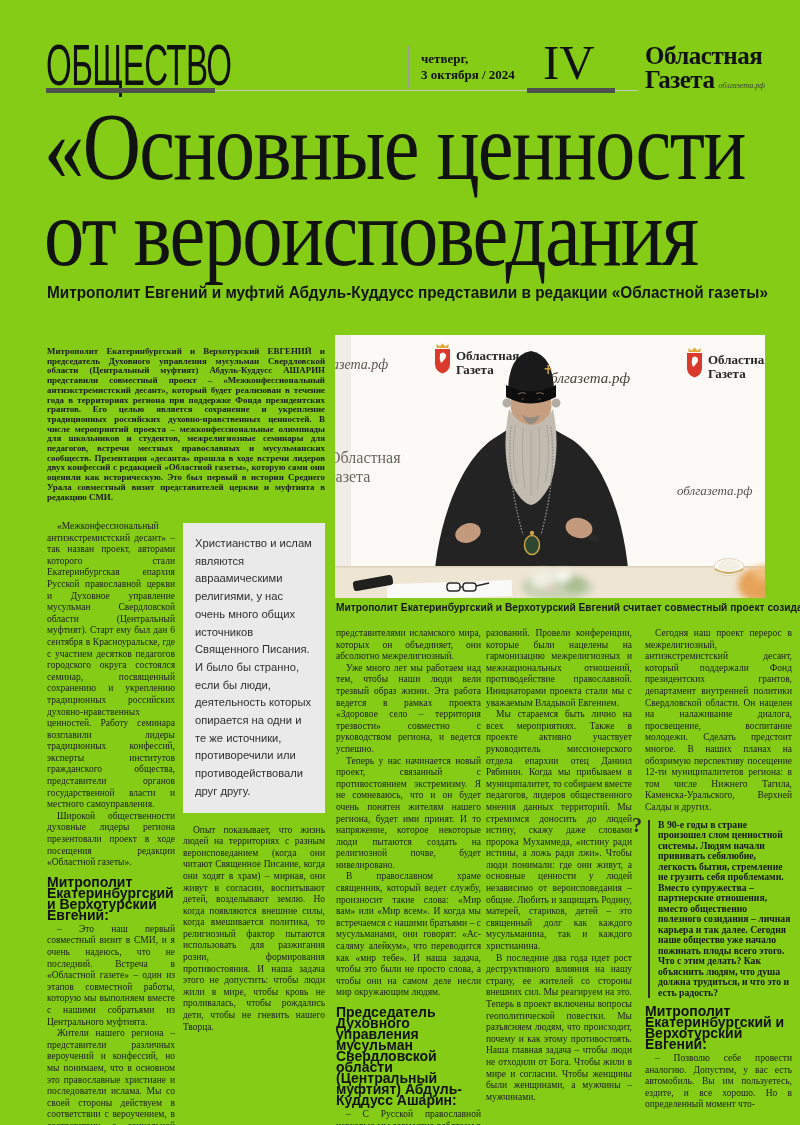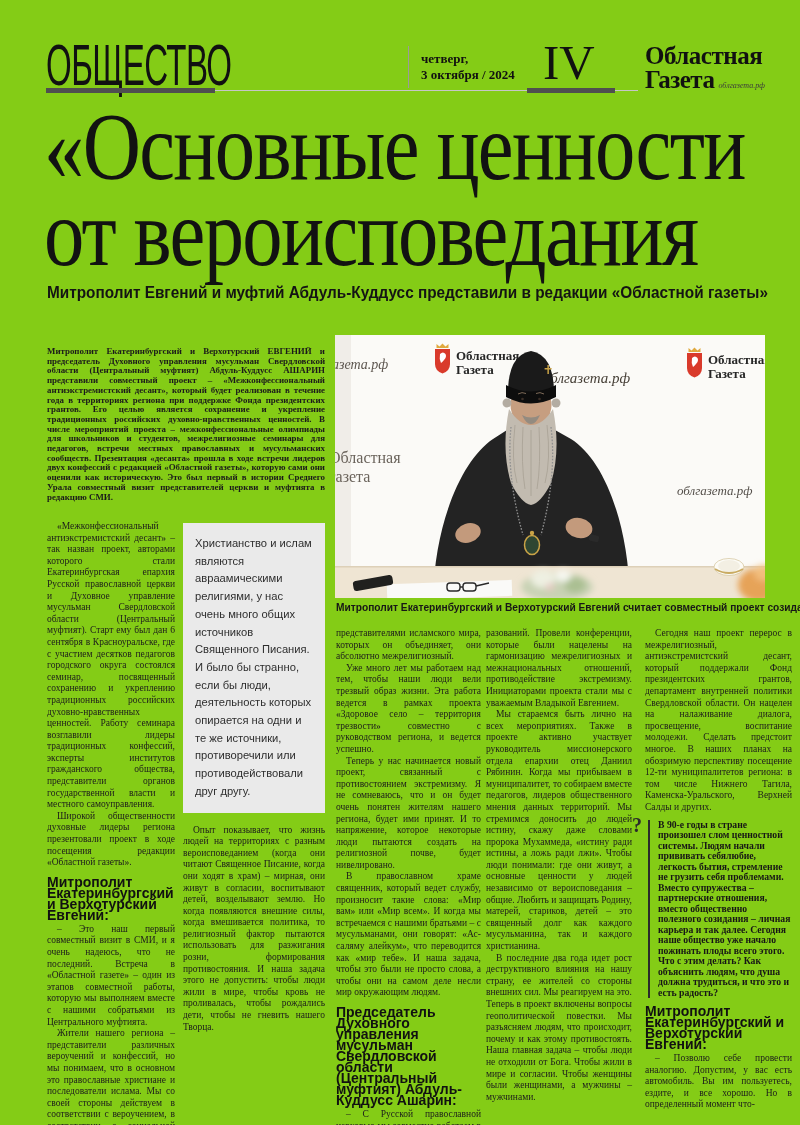--- a/index.html
+++ b/index.html
@@ -201,21 +201,21 @@
 
   <div class="col col3">
       <p class="cont">представителями исламского мира, которых он объединяет, они абсолютно межрелигиозный.</p>
       <p class="body">Уже много лет мы работаем над тем, чтобы наши люди вели трезвый образ жизни. Эта работа ведется в рамках проекта «Здоровое село – территория трезвости» совместно с руководством региона, и ведется успешно.</p>
       <p class="body">Теперь у нас начинается новый проект, связанный с противостоянием экстремизму. Я не сомневаюсь, что и он будет очень понятен жителям нашего региона, будет ими принят. И то напряжение, которое некоторые люди пытаются создать на религиозной почве, будет нивелировано.</p>
       <p class="body">В православном храме священник, который ведет службу, произносит такие слова: «Мир вам» или «Мир всем». И когда мы встречаемся с нашими братьями – с мусульманами, они говорят: «Ас-саляму алейкум», что переводится как «мир тебе». И наша задача, чтобы это были не просто слова, а чтобы они на самом деле несли мир окружающим людям.</p>
       <p class="head">Председатель Духовного управления мусульман Свердловской области (Центральный муфтият) Абдуль-Куддусс Ашарин:</p>
       <p class="body">– С Русской православной церковью мы совместно работаем в этом направлении с января 2022 года. Начинали с проекта под названием «Урал – мой край родной». За это время мы объехали более 30 муниципальных об-</p>
     </div>
   <div class="col col4">
-      <p class="cont">разований. Провели конференции, которые были нацелены на гармонизацию межрелигиозных и межнациональных отношений, противодействие экстремизму. Инициаторами проекта стали мы с уважаемым Владыкой Евгением.</p>
+      <p class="cont">разований. Провели конференции, которые были нацелены на гармонизацию межрелигиозных и межнациональных отношений, противодействие православной. Инициаторами проекта стали мы с уважаемым Владыкой Евгением.</p>
       <p class="body">Мы стараемся быть лично на всех мероприятиях. Также в проекте активно участвует руководитель миссионерского отдела епархии отец Даниил Рябинин. Когда мы прибываем в муниципалитет, то собираем вместе педагогов, лидеров общественного мнения данных территорий. Мы стремимся доносить до людей истину, скажу даже словами пророка Мухаммеда, «истину ради истины, а ложь ради лжи». Чтобы люди понимали: где они живут, а основные ценности у людей независимо от вероисповедания – общие. Любить и защищать Родину, матерей, стариков, детей – это священный долг как каждого мусульманина, так и каждого христианина.</p>
       <p class="body">В последние два года идет рост деструктивного влияния на нашу страну, ее жителей со стороны внешних сил. Мы реагируем на это. Теперь в проект включены вопросы геополитической повестки. Мы разъясняем людям, что происходит, почему и как этому противостоять. Наша главная задача – чтобы люди не отходили от Бога. Чтобы жили в мире и согласии. Чтобы женщины были женщинами, а мужчины – мужчинами.</p>
     </div>
   <div class="col col5">
       <p class="body">Сегодня наш проект перерос в межрелигиозный, антиэкстремистский десант, который поддержали Фонд президентских грантов, департамент внутренней политики Свердловской области. Он нацелен на налаживание диалога, просвещение, воспитание молодежи. Сделать предстоит многое. В наших планах на обозримую перспективу посещение 12-ти муниципалитетов региона: в том числе Нижнего Тагила, Каменска-Уральского, Верхней Салды и других.</p>
       <div class="question-block">
         <span class="qmark">?</span>
         <div>В 90-е годы в стране произошел слом ценностной системы. Людям начали прививать себялюбие, легкость бытия, стремление не грузить себя проблемами. Вместо супружества – партнерские отношения, вместо общественно полезного созидания – личная карьера и так далее. Сегодня наше общество уже начало пожинать плоды всего этого. Что с этим делать? Как объяснить людям, что душа должна трудиться, и что это и есть радость?</div>
       </div>
       <p class="head">Митрополит Екатеринбургский и Верхотурский Евгений:</p>

